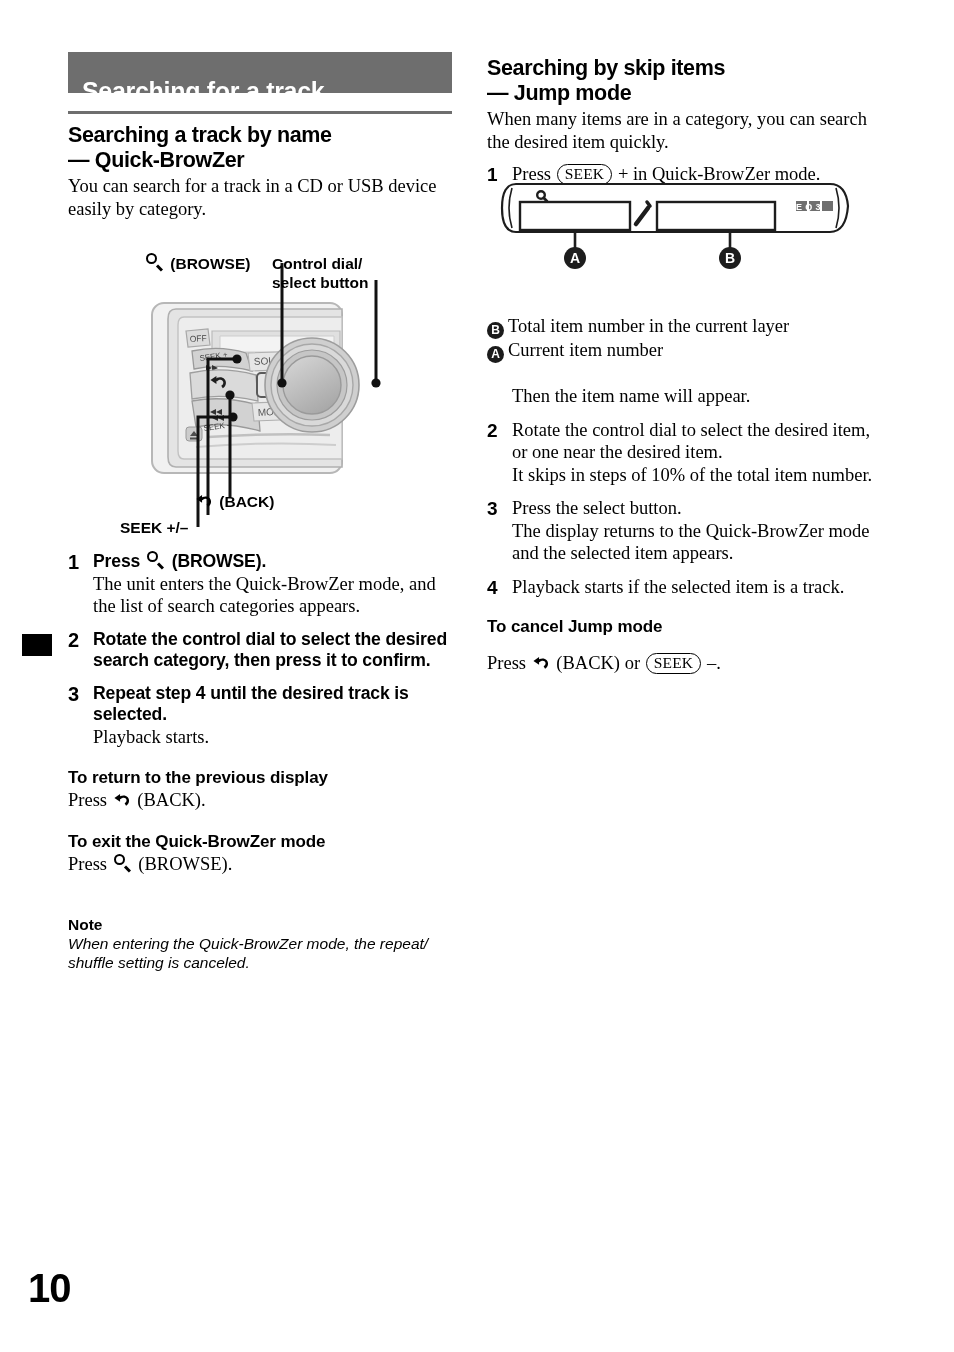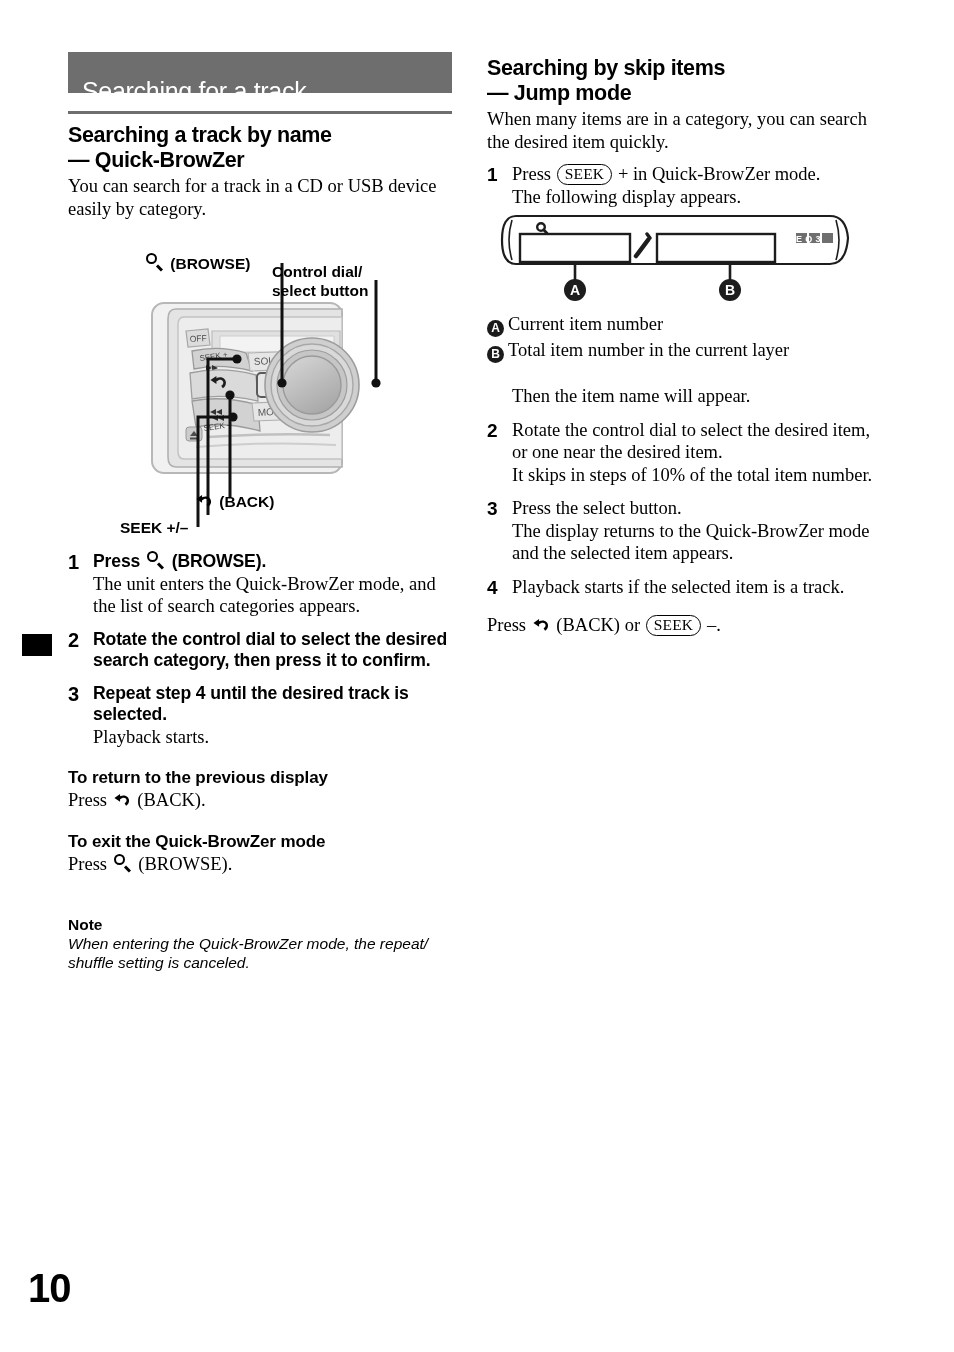--- a/index.html
+++ b/index.html
@@ -39,21 +39,21 @@
     background: #6e6e6e;
     height: 41px;
     width: 384px;
     display: flex;
     align-items: center;
     box-sizing: border-box;
     padding-left: 14px;
   }
   .section-banner-text {
     font-family: "Liberation Sans", sans-serif;
-    font-weight: normal;
+    font-weight: bold;
     font-size: 25px;
     color: #ffffff;
     letter-spacing: -0.3px;
     margin-top: 38px;
   }
 
   .rule-thick {
     height: 3px;
     background: #6e6e6e;
     width: 384px;
@@ -233,21 +233,21 @@
     font-weight: bold;
     font-size: 15.5px;
     line-height: 18.5px;
     white-space: nowrap;
   }
 
   
   .fig-display {
     position: absolute;
     left: 500px;
-    top: 212px;
+    top: 180px;
     width: 372px;
     height: 92px;
   }
 </style>
 </head>
 <body>
 
 <div class="page">
 
   <div class="col-left">
@@ -410,21 +410,21 @@
 
       <circle cx="130" cy="160" r="4.6" fill="#111"></circle>
       <line x1="130" y1="160" x2="130" y2="263" stroke="#111" stroke-width="3"></line>
     </svg>
 
     
     <div class="fig-label" style="left:44px; top:18px;">
       <span class="mag big"></span>
       <span>(BROWSE)</span>
     </div>
-    <div class="fig-label" style="left:172px; top:28px;">
+    <div class="fig-label" style="left:172px; top:20px;">
       <span>Control dial/</span><br>
       <span>select button</span>
     </div>
     <div class="fig-label" style="left:94px; top:258px;">
       <span class="back-ico">
         <svg viewBox="0 0 24 22" width="17" height="16" aria-hidden="true">
           <path d="M6.2 6.4 C9.5 2.2 16.2 2.0 19.4 5.6 C22.6 9.2 21.6 15.2 17.0 17.6
                    L15.0 14.3 C18.0 12.9 18.6 9.4 16.7 7.6 C14.9 5.8 11.2 6.1 9.3 8.6 Z" fill="#000"></path>
           <path d="M8.6 1.2 L8.6 12.0 L0.6 6.6 Z" fill="#000"></path>
         </svg>
@@ -451,26 +451,26 @@
           <span class="seek-pill">SEEK</span>
           <span>+ in Quick-BrowZer mode.</span>
         </div>
         <div class="step-desc">The following display appears.</div>
       </div>
     </div>
 
     <div style="height:105px"></div>
 
     <div>
+      <p class="body" style="margin:2px 0 0 0">
+        <span class="ab-badge">B</span><span>Total item number in the current layer</span>
+      </p>
       <p class="body" style="margin:0">
         <span class="ab-badge">A</span><span>Current item number</span>
       </p>
-      <p class="body" style="margin:2px 0 0 0">
-        <span class="ab-badge">B</span><span>Total item number in the current layer</span>
-      </p>
     </div>
 
     <p class="body" style="margin:22px 0 0 25px">Then the item name will appear.</p>
 
     <div class="step">
       <div class="step-num serif-num">2</div>
       <div class="step-body">
         <div class="step-title-serif">Rotate the control dial to select the desired item, or one near the desired item.</div>
         <div class="step-desc">It skips in steps of 10% of the total item number.</div>
       </div>
@@ -484,20 +484,21 @@
       </div>
     </div>
 
     <div class="step">
       <div class="step-num serif-num">4</div>
       <div class="step-body">
         <div class="step-desc">Playback starts if the selected item is a track.</div>
       </div>
     </div>
 
+    <h3 class="small-head" style="margin-top:17px">To cancel Jump mode</h3>
     <p class="body" style="margin-top:15px">
       <span>Press</span>
       <span class="back-ico">
         <svg viewBox="0 0 24 22" width="17" height="16" aria-hidden="true">
           <path d="M6.2 6.4 C9.5 2.2 16.2 2.0 19.4 5.6 C22.6 9.2 21.6 15.2 17.0 17.6
                    L15.0 14.3 C18.0 12.9 18.6 9.4 16.7 7.6 C14.9 5.8 11.2 6.1 9.3 8.6 Z" fill="#000"></path>
           <path d="M8.6 1.2 L8.6 12.0 L0.6 6.6 Z" fill="#000"></path>
         </svg>
       </span>
       <span>(BACK) or</span>

